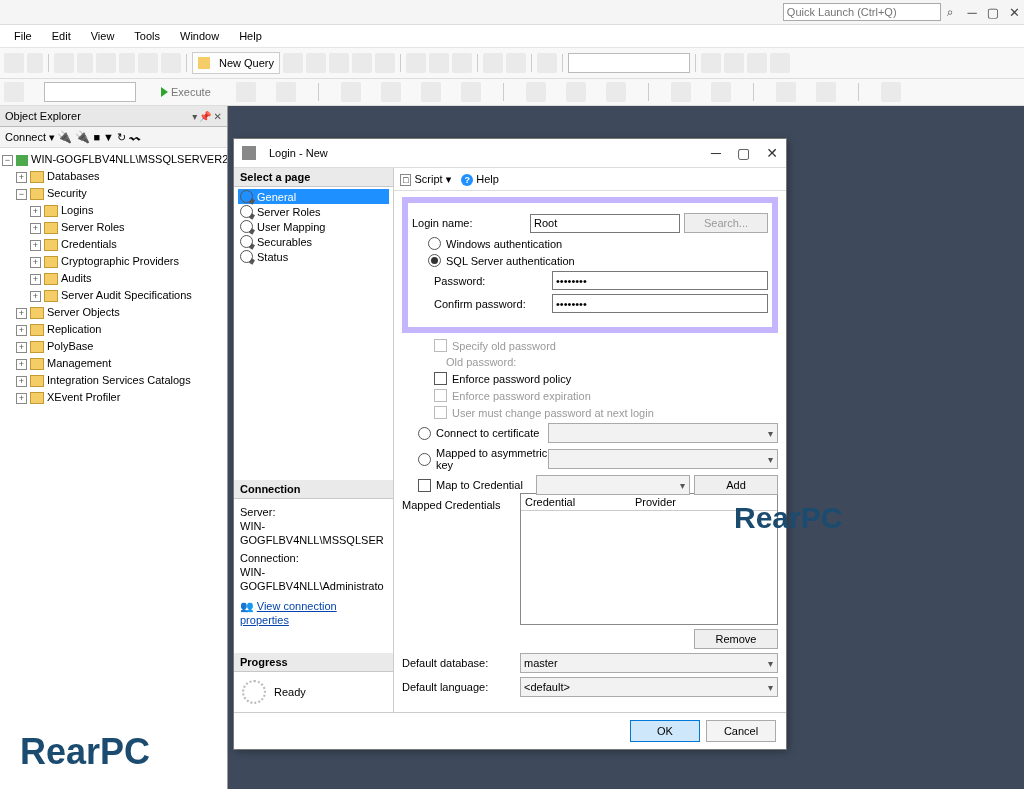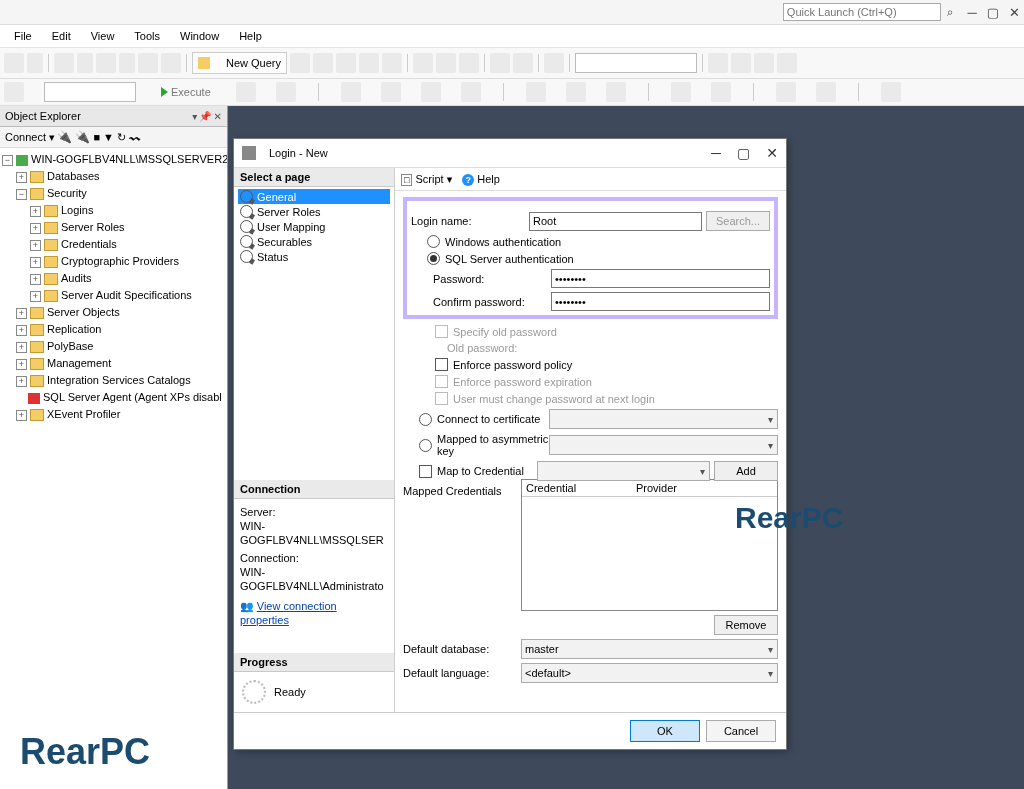--- a/index.html
+++ b/index.html
@@ -7,21 +7,21 @@
   .titlebar .quick{margin-left:auto;display:flex;align-items:center;gap:6px}
   .quick input{width:150px;height:16px;font-size:11px;border:1px solid #aaa;padding:0 3px}
   .winbtns{display:flex;gap:10px;margin-left:8px;font-size:13px;color:#444}
   .menubar{height:22px;background:#fff;display:flex;align-items:center;padding:0 6px;gap:4px;border-bottom:1px solid #e5e5e5}
   .menubar span{padding:2px 8px;cursor:default}
   .toolbar{height:30px;background:#f8f8f8;display:flex;align-items:center;padding:0 4px;gap:3px;border-bottom:1px solid #ddd}
   .toolbar2{height:26px;background:#f8f8f8;display:flex;align-items:center;padding:0 4px;gap:20px;border-bottom:1px solid #ddd}
   .tbtn{width:18px;height:18px;border:1px solid transparent;background:#eaeaea;border-radius:2px}
   .tbtn.sm{width:14px}
   .tsep{width:1px;height:18px;background:#ccc;margin:0 2px}
-  .newq{display:flex;align-items:center;gap:16px;height:20px;padding:0 5px;border:1px solid #ccc;background:#fdfdfd;font-size:11px}
+  .newq{display:flex;align-items:center;gap:9px;height:20px;padding:0 5px;border:1px solid #ccc;background:#fdfdfd;font-size:11px}
   .combo{width:120px;height:18px;border:1px solid #bbb;background:#fff}
   .workspace{display:flex;height:calc(100% - 102px)}
   .objexp{width:227px;background:#f4f4f4;border-right:1px solid #999;display:flex;flex-direction:column;position:relative}
   .panehdr{height:20px;background:#e8e8e8;border-bottom:1px solid #bbb;display:flex;align-items:center;padding:0 5px;font-size:11px}
   .panehdr .pin{margin-left:auto;display:flex;gap:2px;font-size:10px;color:#555}
   .connectrow{height:20px;display:flex;align-items:center;padding:0 5px;gap:3px;border-bottom:1px solid #ddd}
   .tree{flex:1;overflow:auto;background:#fff;padding:3px 2px;font-size:11px;line-height:17px}
   .tnode{white-space:nowrap}
   .ind1{padding-left:14px}.ind2{padding-left:28px}
   .tg{display:inline-block;width:9px;height:9px;border:1px solid #888;margin-right:3px;text-align:center;line-height:8px;font-size:9px;color:#555}
@@ -35,26 +35,26 @@
   .navsec{background:#eaeaea;border-bottom:1px solid #c8c8c8;padding:3px 6px;font-weight:bold}
   .navitems{padding:2px 4px}
   .navitem{display:flex;align-items:center;gap:4px;padding:1px 2px}
   .navitem.sel{background:#1e90ff;color:#fff}
   .navitem .wr{display:inline-block;width:11px;height:11px;border:1px solid #555;border-radius:50%;position:relative}
   .navitem .wr:after{content:"";position:absolute;width:4px;height:5px;background:#555;transform:rotate(30deg);left:9px;top:8px}
   .contentpane{flex:1;display:flex;flex-direction:column}
   .scriptbar{height:22px;border-bottom:1px solid #ddd;display:flex;align-items:center;padding:0 6px;gap:10px}
   .helpicon{display:inline-block;width:12px;height:12px;border-radius:50%;background:#1e90ff;color:#fff;font-size:9px;text-align:center;line-height:12px;font-weight:bold}
   .form{flex:1;padding:6px 8px;position:relative}
-  .redbox{border:4px solid #c4b5fd;padding:6px 4px 0 4px;margin-bottom:6px}
+  .redbox{border:6px solid #c4b5fd;padding:6px 4px 10px 4px;margin-bottom:6px}
   .frow{display:flex;align-items:center;margin:4px 0}
   .flab{width:118px;font-size:11px}
   .flab.ind{padding-left:22px;width:118px}
   .finput{flex:1;height:17px;border:1px solid #777;padding:0 3px;font-size:11px}
-  .fbtn{width:64px;height:20px;border:1px solid #aaa;background:#efefef;font-size:11px;margin-left:4px}
+  .fbtn{width:84px;height:20px;border:1px solid #aaa;background:#efefef;font-size:11px;margin-left:4px}
   .fbtn:disabled{color:#999}
   .radio{display:inline-block;width:11px;height:11px;border:1px solid #555;border-radius:50%;margin-right:5px;vertical-align:middle;position:relative}
   .radio.on:after{content:"";position:absolute;left:2px;top:2px;width:7px;height:7px;background:#333;border-radius:50%}
   .chk{display:inline-block;width:11px;height:11px;border:1px solid #555;margin-right:5px;vertical-align:middle;background:#fff}
   .chk.dis{border-color:#bbb}
   .disabled{color:#9a9a9a}
   .combo2{flex:1;height:18px;border:1px solid #aaa;background:#f2f2f2;display:flex;align-items:center;padding:0 3px;font-size:11px;position:relative}
   .combo2:after{content:"▾";position:absolute;right:4px;color:#555;font-size:10px}
   .credbox{border:1px solid #888;height:130px;background:#fff;margin-left:118px;margin-right:0}
   .credhdr{display:flex;border-bottom:1px solid #ccc;padding:2px 4px;font-size:11px}
@@ -191,21 +191,20 @@
       <div class="tnode ind2"><span class="tg">+</span><span class="fold"></span><span>Server Roles</span></div>
       <div class="tnode ind2"><span class="tg">+</span><span class="fold"></span><span>Credentials</span></div>
       <div class="tnode ind2"><span class="tg">+</span><span class="fold"></span><span>Cryptographic Providers</span></div>
       <div class="tnode ind2"><span class="tg">+</span><span class="fold"></span><span>Audits</span></div>
       <div class="tnode ind2"><span class="tg">+</span><span class="fold"></span><span>Server Audit Specifications</span></div>
       <div class="tnode ind1"><span class="tg">+</span><span class="fold"></span><span>Server Objects</span></div>
       <div class="tnode ind1"><span class="tg">+</span><span class="fold"></span><span>Replication</span></div>
       <div class="tnode ind1"><span class="tg">+</span><span class="fold"></span><span>PolyBase</span></div>
       <div class="tnode ind1"><span class="tg">+</span><span class="fold"></span><span>Management</span></div>
       <div class="tnode ind1"><span class="tg">+</span><span class="fold"></span><span>Integration Services Catalogs</span></div>
-      <div class="tnode ind1"><span style="display:inline-block;width:12px"></span><span style="display:inline-block;width:12px;height:11px;background:#d33;margin-right:3px;vertical-align:middle"></span><span>SQL Server Agent (Agent XPs disabl</span></div>
       <div class="tnode ind1"><span class="tg">+</span><span class="fold"></span><span>XEvent Profiler</span></div>
     </div>
     <div class="watermark wm2">RearPC</div>
   </div>
 
   <div class="mdi">
     <div class="dialog">
       <div class="dlgtitle">
         <span style="width:14px;height:14px;background:#888;display:inline-block"></span>
         <span>Login - New</span>

